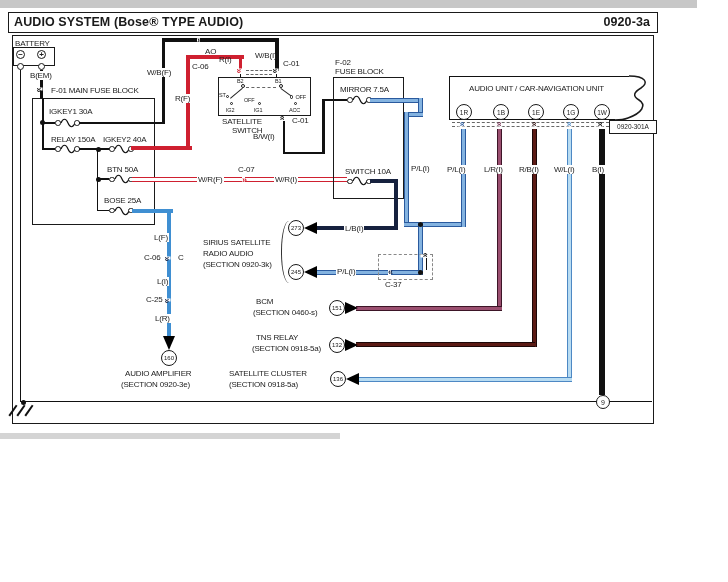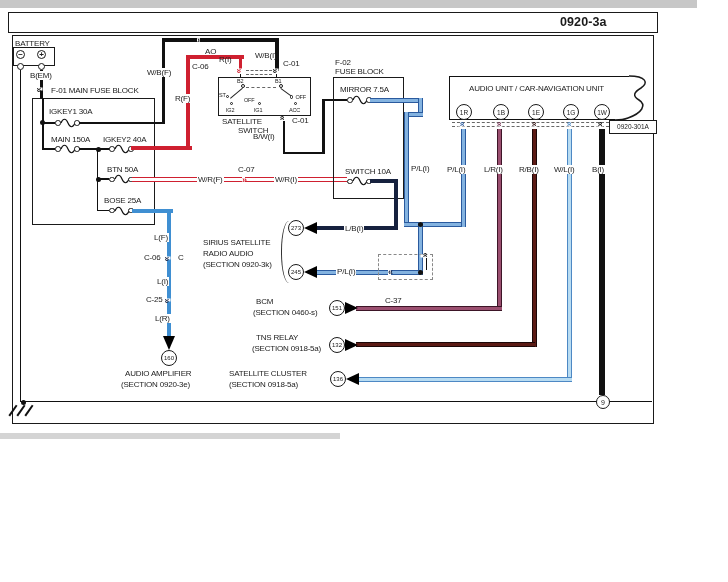--- a/index.html
+++ b/index.html
@@ -31,21 +31,22 @@
   .hdr{position:absolute;font-size:12.5px;font-weight:700;letter-spacing:0.1px}
 </style>
 </head>
 <body>
 
 <div id="canvas">
 
   <div class="a" style="left:0;top:0;width:697px;height:8px;background:#c7c7c7"></div>
   <div class="a" style="left:0;top:433px;width:340px;height:6px;background:#d4d4d4"></div>
   <div class="box" style="left:8px;top:12px;width:648px;height:19px;border-width:1.2px"></div>
-  <div class="hdr" style="left:560px;top:15px;width:90px;">0920-3a</div>
+  <div class="hdr" style="left:14px;top:15px">AUDIO SYSTEM (Bose® TYPE AUDIO)</div>
+  <div class="hdr" style="left:560px;top:15px;width:90px;text-align:right">0920-3a</div>
   <div class="box" style="left:12px;top:35px;width:640px;height:387px"></div>
 
   <div class="lbl nb" style="left:14px;top:39px">BATTERY</div>
   <div class="box" style="left:13px;top:47px;width:40px;height:17px"></div>
   <div class="circ" style="left:16px;top:50px;width:9px;height:9px;font-size:8px;font-weight:700">
       <span>−</span>
     </div>
   <div class="circ" style="left:37px;top:50px;width:9px;height:9px;font-size:8px;font-weight:700">
       <span>+</span>
     </div>
@@ -64,21 +65,21 @@
   <div class="w" style="left:42px;top:122.4px;width:13px;height:1.3px"></div>
   <div class="lbl nb" style="left:48px;top:107px">IGKEY1 30A</div>
   <div class="circ fz" style="left:55px;top:120.3px"></div>
   <svg class="a" style="left:60px;top:118px" width="16" height="10">
       <path d="M1 5 C3 0 6 0 8 5 C10 10 13 10 15 5" fill="none" stroke="#111" stroke-width="1.2"></path>
     </svg>
   <div class="circ fz" style="left:74px;top:120.3px"></div>
   <div class="w" style="left:79px;top:122.4px;width:84px;height:1.3px"></div>
 
   <div class="w" style="left:42px;top:148.4px;width:13px;height:1.3px"></div>
-  <div class="lbl nb" style="left:50px;top:135px">MAIN 150A</div>
+  <div class="lbl nb" style="left:50px;top:135px">RELAY 150A</div>
   <div class="circ fz" style="left:55px;top:146.3px"></div>
   <svg class="a" style="left:60px;top:144px" width="16" height="10">
       <path d="M1 5 C3 0 6 0 8 5 C10 10 13 10 15 5" fill="none" stroke="#111" stroke-width="1.2"></path>
     </svg>
   <div class="circ fz" style="left:74px;top:146.3px"></div>
   <div class="w" style="left:79px;top:148.4px;width:31px;height:1.3px"></div>
   <div class="dot" style="left:95.5px;top:146.6px"></div>
   <div class="w" style="left:97px;top:149px;width:1.3px;height:61.5px"></div>
   <div class="dot" style="left:95.5px;top:176.7px"></div>
 
@@ -142,21 +143,21 @@
   <div class="lbl nb tiny" style="left:243px;top:96.5px">OFF</div>
   <div class="circ" style="left:289.5px;top:95px;width:3.5px;height:3.5px"></div>
   <div class="lbl nb tiny" style="left:294.5px;top:94px">OFF</div>
   <div class="circ" style="left:229.5px;top:101.5px;width:3.5px;height:3.5px"></div>
   <div class="lbl nb tiny" style="left:225px;top:106.5px">IG2</div>
   <div class="circ" style="left:257.5px;top:101.5px;width:3.5px;height:3.5px"></div>
   <div class="lbl nb tiny" style="left:253px;top:106.5px">IG1</div>
   <div class="circ" style="left:293.5px;top:101.5px;width:3.5px;height:3.5px"></div>
   <div class="lbl nb tiny" style="left:288px;top:106.5px">ACC</div>
   <div class="lbl nb" style="left:221px;top:117px">SATELLITE</div>
-  <div class="lbl nb" style="left:237px;top:126px">SWITCH</div>
+  <div class="lbl nb" style="left:231px;top:126px">SWITCH</div>
   <div class="chev" style="left:279.5px;top:114.5px;transform:rotate(-90deg)">»</div>
   <div class="lbl nb" style="left:291px;top:115.5px">C-01</div>
 
   <div class="w" style="left:282.5px;top:121px;width:2.5px;height:33px"></div>
   <div class="w" style="left:282.5px;top:151.8px;width:42px;height:2.5px"></div>
   <div class="w" style="left:322px;top:98.7px;width:2.5px;height:55.6px"></div>
   <div class="w" style="left:322px;top:98.7px;width:25px;height:2.5px"></div>
   <div class="lbl nb" style="left:252px;top:132px">B/W(I)</div>
 
   <div class="st" style="left:132px;top:176.7px;width:215px;height:5px;border-top:1.6px solid #cf2030;border-bottom:1.6px solid #cf2030"></div>
@@ -199,21 +200,21 @@
   <div class="st" style="left:461px;top:129px;width:5px;height:97.5px;border-left:1.5px solid #2a5a9e;border-right:1.5px solid #2a5a9e;background:#84b3e0"></div>
   <div class="st" style="left:417.5px;top:221.5px;width:5px;height:53px;border-left:1.5px solid #2a5a9e;border-right:1.5px solid #2a5a9e;background:#84b3e0"></div>
   <div class="dot" style="left:417.5px;top:221.7px"></div>
   <div class="st" style="left:315px;top:269.5px;width:105px;height:5px;border-top:1.5px solid #2a5a9e;border-bottom:1.5px solid #2a5a9e;background:#84b3e0"></div>
   <div class="dot" style="left:417.5px;top:269.7px"></div>
   <div class="lbl" style="left:336px;top:267px">P/L(I)</div>
   <div class="a" style="left:378px;top:254px;width:53px;height:24px;border:1px dashed #888"></div>
   <div class="chev" style="left:388px;top:268px;color:#16213e">«</div>
   <div class="w" style="left:426px;top:258px;width:1.2px;height:12px"></div>
   <div class="chev" style="left:422.5px;top:252px;transform:rotate(-90deg)">»</div>
-  <div class="lbl nb" style="left:384px;top:296px">C-37</div>
+  <div class="lbl nb" style="left:384px;top:280px">C-37</div>
   <div class="tl" style="left:304px;top:266px"></div>
   <div class="circ pin" style="left:288px;top:264px">
       <span>245</span>
     </div>
 
   <div class="brk" style="left:281px;top:221px"></div>
   <div class="lbl nb" style="left:202px;top:238px">SIRIUS SATELLITE</div>
   <div class="lbl nb" style="left:202px;top:249px">RADIO AUDIO</div>
   <div class="lbl nb" style="left:202px;top:260px">(SECTION 0920-3k)</div>
 

